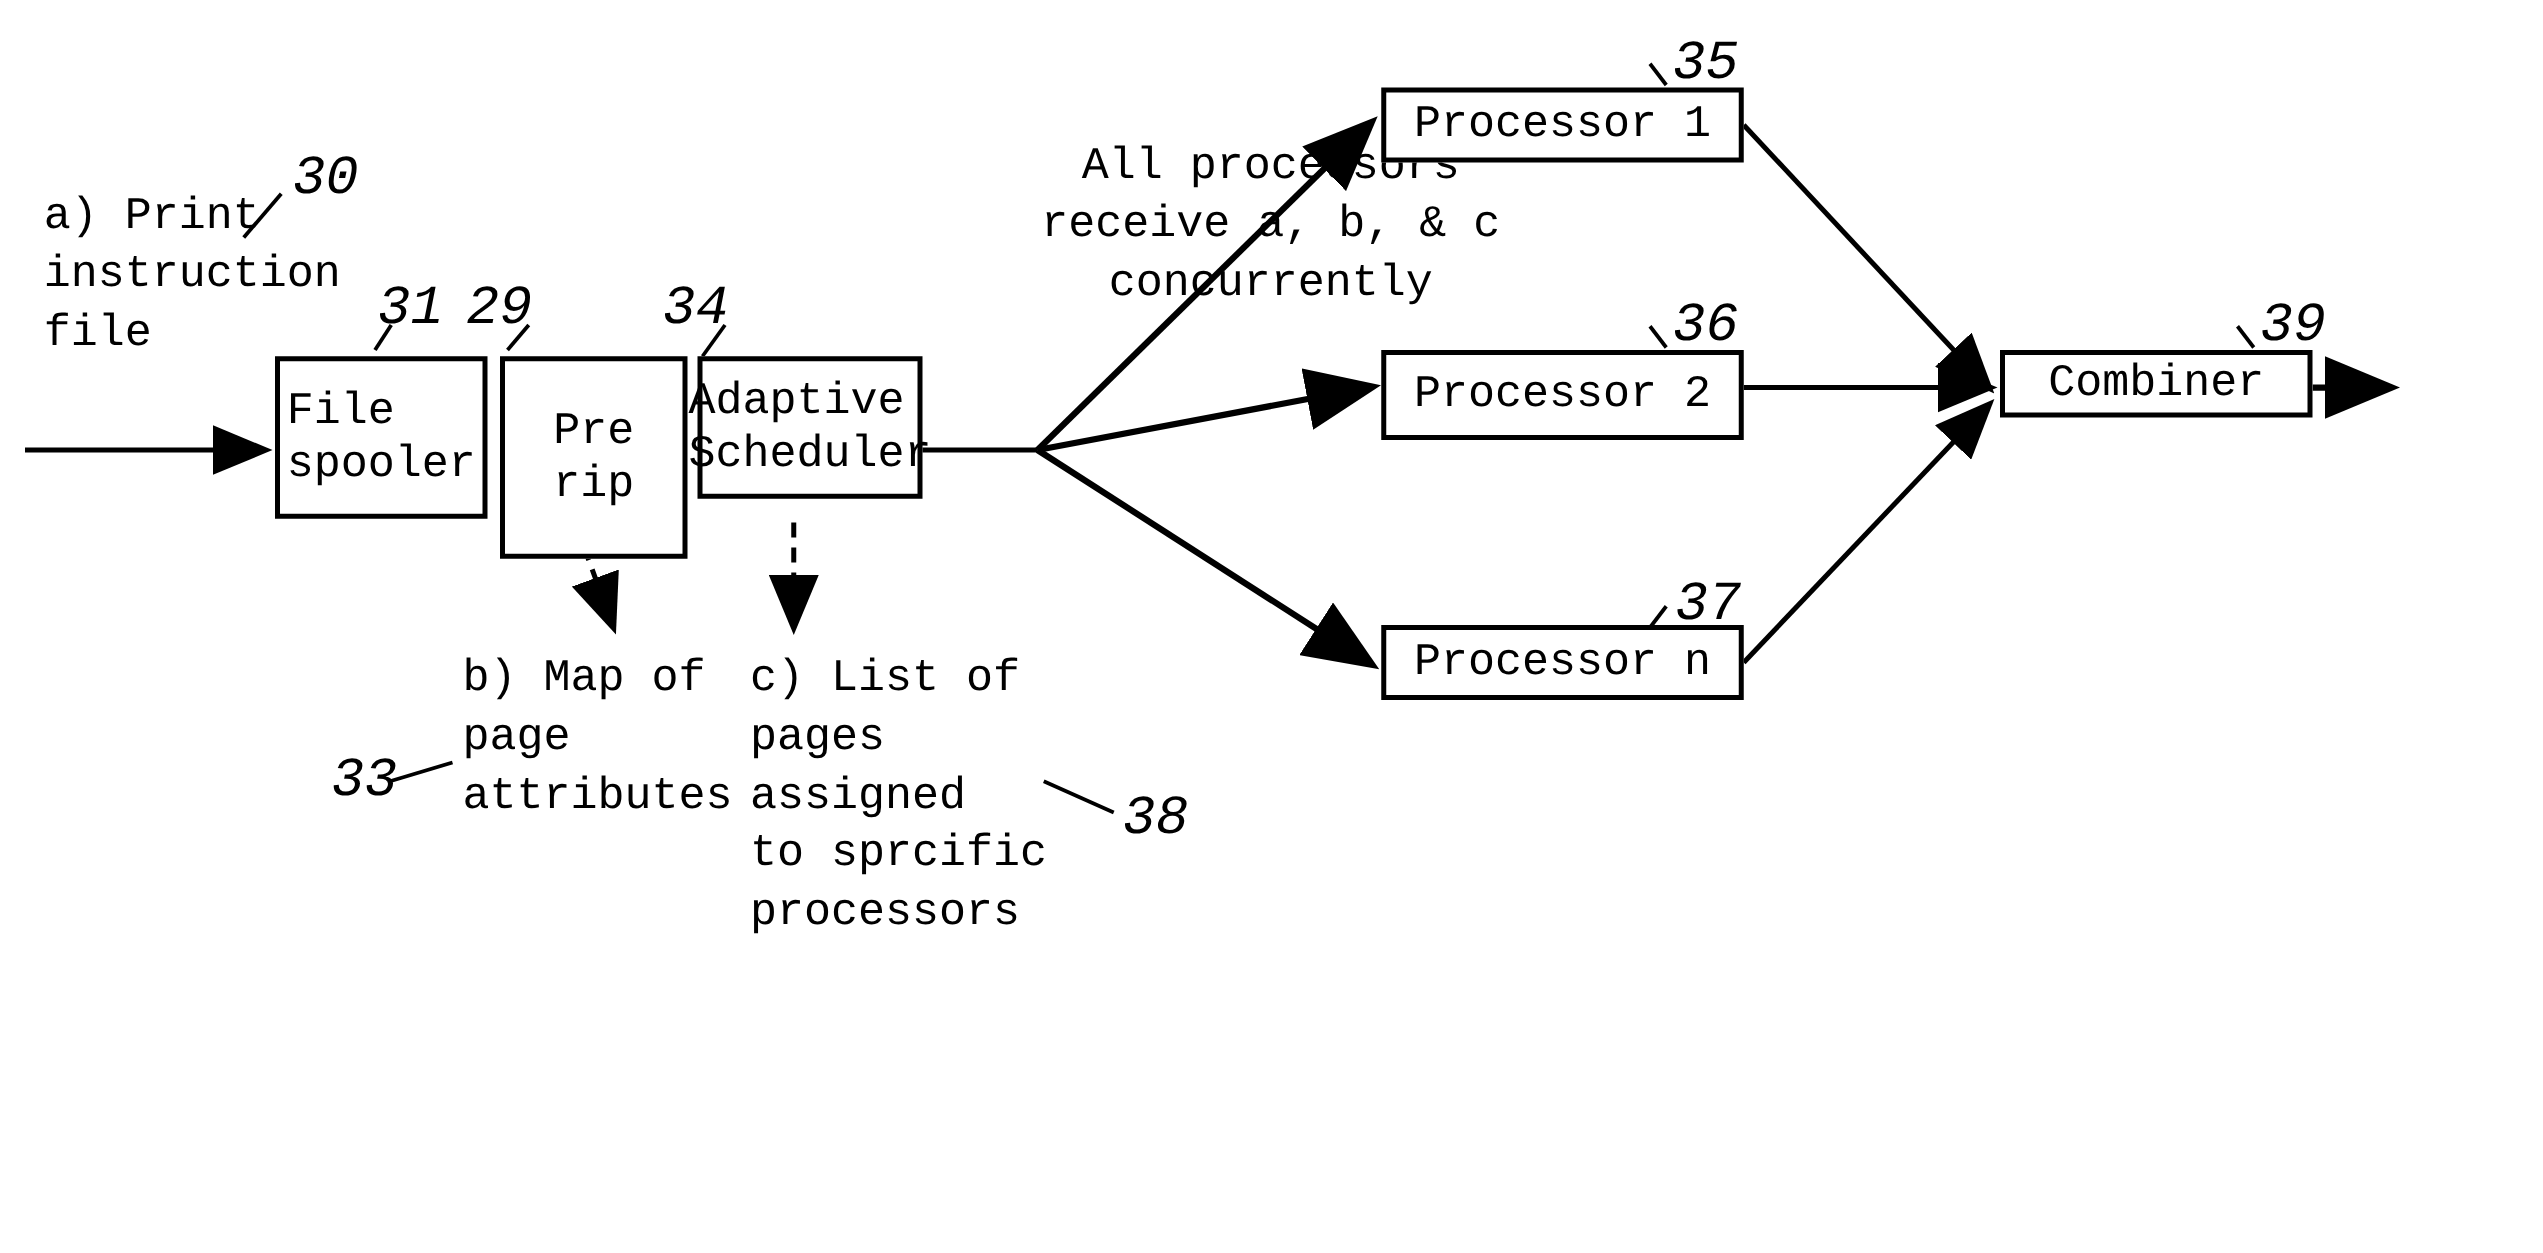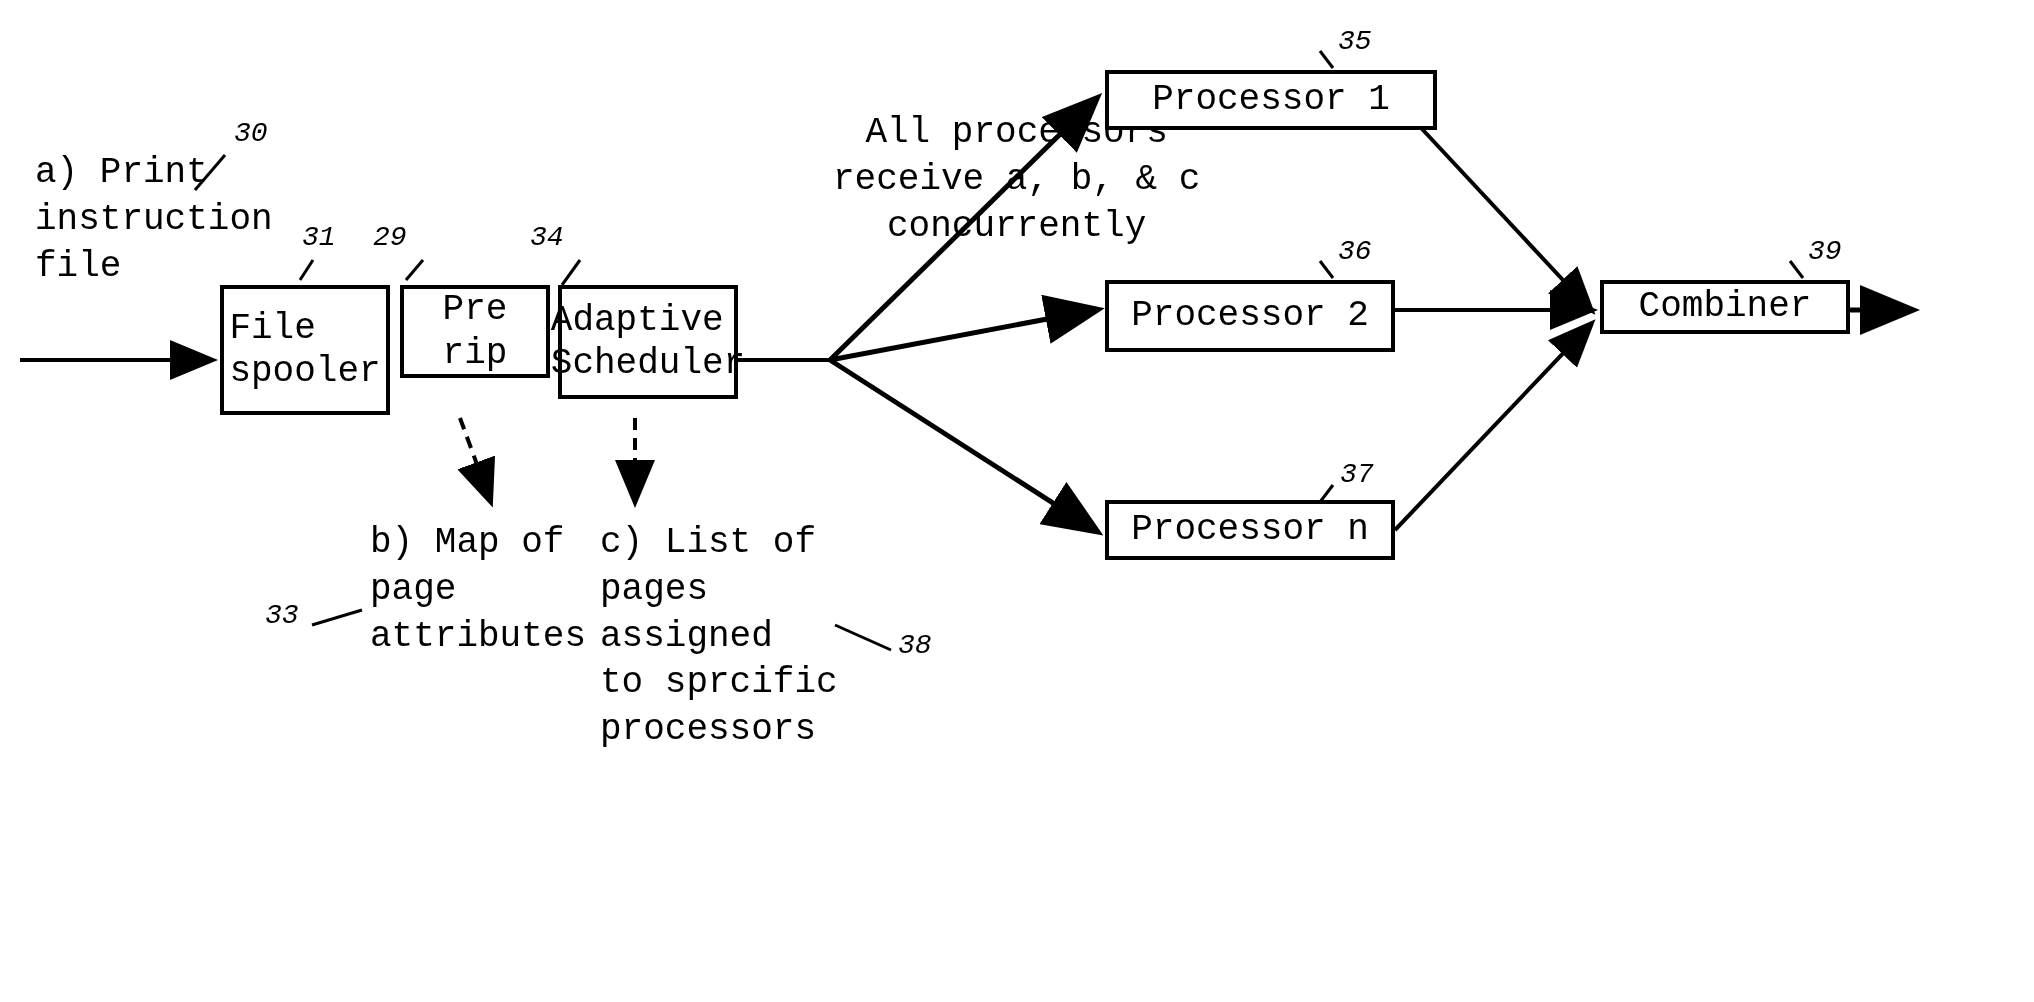--- a/index.html
+++ b/index.html
@@ -31,21 +31,21 @@
       padding: 8px;
       background: white;
     }
     .label {
       position: absolute;
       font-size: 36px;
       line-height: 1.3;
     }
     .ref {
       position: absolute;
-      font-size: 28px;
+      font-size: 44px;
       font-style: italic;
       text-align: center;
     }
     .multiline {
       white-space: pre-line;
       text-align: left;
     }
     svg {
       position: absolute;
       top: 0;
@@ -106,21 +106,21 @@
 instruction
 file</div>
   <div class="ref" style="left:234px; top:118px;">30</div>
 
   <div class="box" style="left:220px; top:285px; width:170px; height:130px;">
     <span class="multiline">File
 spooler</span>
   </div>
   <div class="ref" style="left:302px; top:222px;">31</div>
 
-  <div class="box" style="left:400px; top:285px; width:150px; height:93px;">
+  <div class="box" style="left:400px; top:285px; width:150px; height:162px;">
     <span>Pre rip</span>
   </div>
   <div class="ref" style="left:373px; top:222px;">29</div>
 
   <div class="box" style="left:558px; top:285px; width:180px; height:114px;">
     <span class="multiline">Adaptive
 Scheduler</span>
   </div>
   <div class="ref" style="left:530px; top:222px;">34</div>
 
@@ -133,21 +133,21 @@
 pages
 assigned
 to sprcific
 processors</div>
   <div class="ref" style="left:898px; top:630px;">38</div>
 
   <div class="label multiline" style="left:805px; top:110px; text-align:center;margin-left:28px;">All processors
 receive a, b, &amp; c
 concurrently</div>
 
-  <div class="box" style="left:1105px; top:70px; width:332px; height:60px;">
+  <div class="box" style="left:1105px; top:70px; width:290px; height:60px;">
     <span>Processor 1</span>
   </div>
   <div class="ref" style="left:1338px; top:26px;">35</div>
 
   <div class="box" style="left:1105px; top:280px; width:290px; height:72px;">
     <span>Processor 2</span>
   </div>
   <div class="ref" style="left:1338px; top:236px;">36</div>
 
   <div class="box" style="left:1105px; top:500px; width:290px; height:60px;">

